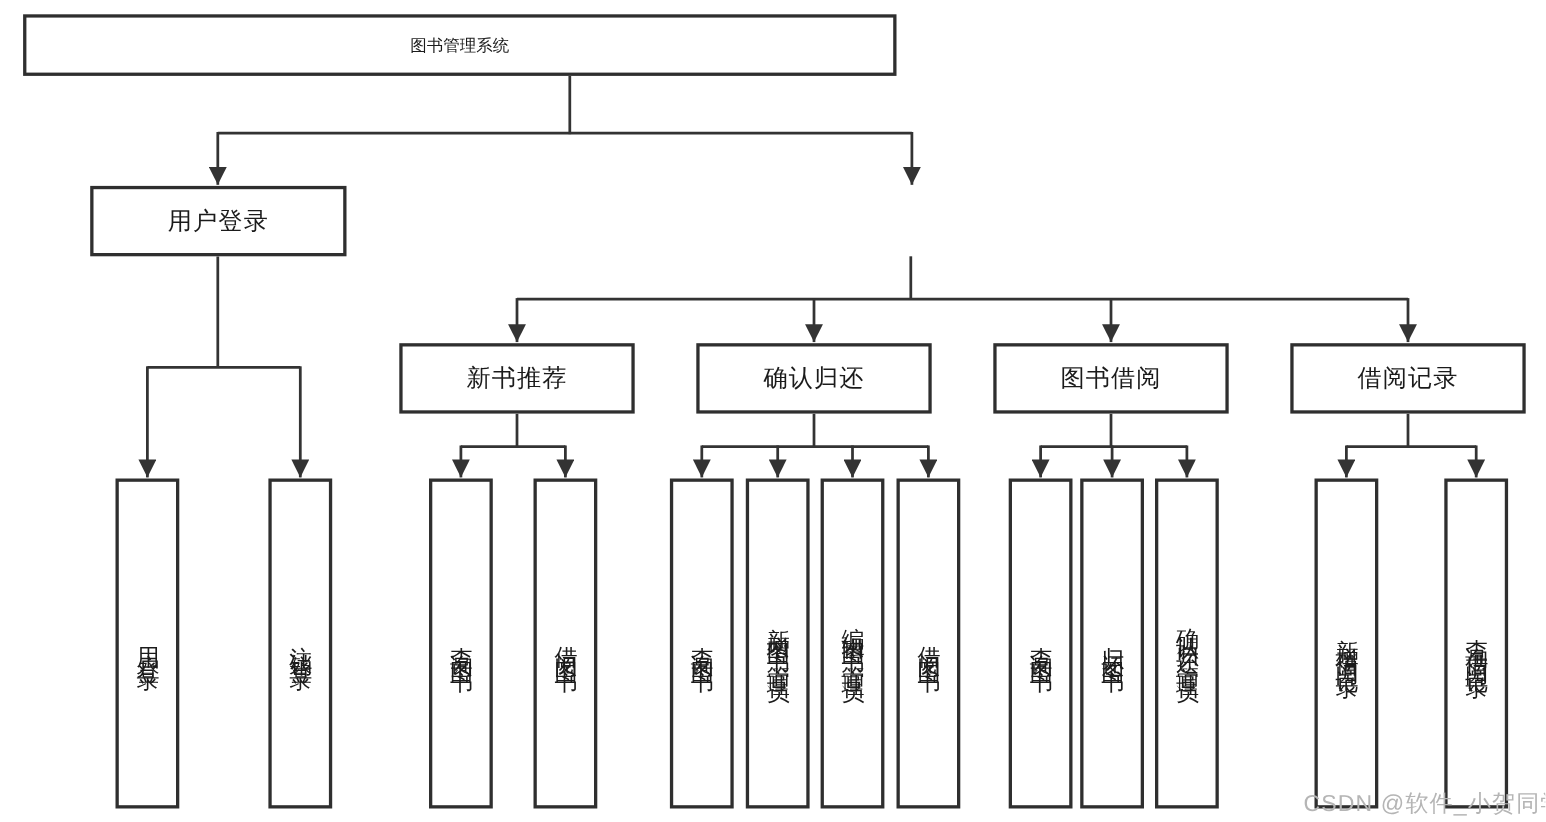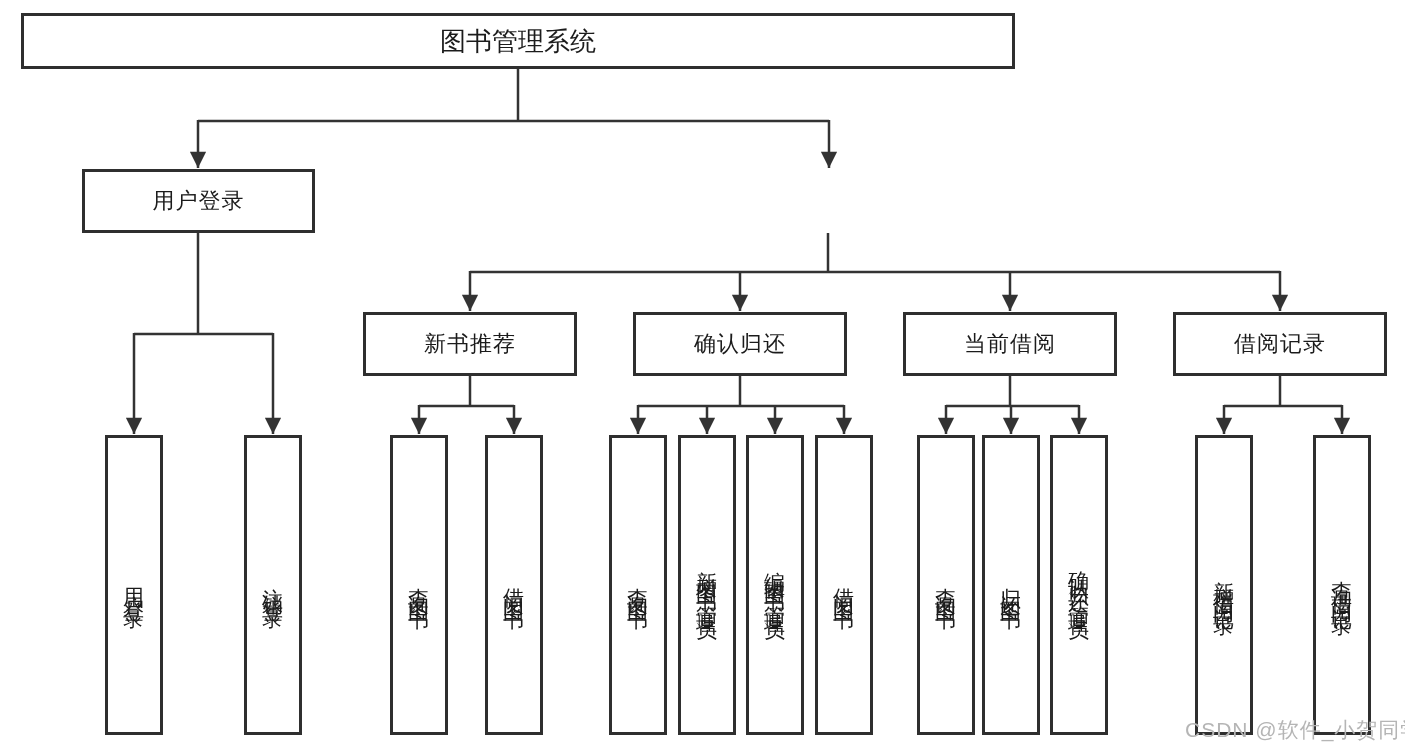--- a/index.html
+++ b/index.html
@@ -31,23 +31,23 @@
     border: 3px solid #2f2f2f;
     display: flex;
     align-items: center;
     justify-content: center;
     color: #1b1b1b;
     z-index: 2;
   }
   .rootbox {
     left: 21px;
     top: 13px;
-    width: 994px;
+    width: 794px;
     height: 56px;
-    font-size: 26px;
+    font-size: 15px;
   }
   .hbox {
     height: 64px;
     font-size: 22px;
     letter-spacing: 1px;
   }
   .lv2 { top: 169px; width: 233px; }
   .lv3 { top: 312px; width: 214px; }
   .leaf {
     top: 435px;
@@ -136,21 +136,21 @@
     <span>用户登录</span>
   </div>
 
   <div class="box hbox lv3" style="left:363px">
     <span>新书推荐</span>
   </div>
   <div class="box hbox lv3" style="left:633px">
     <span>确认归还</span>
   </div>
   <div class="box hbox lv3" style="left:903px">
-    <span>当前借阅</span>
+    <span>图书借阅</span>
   </div>
   <div class="box hbox lv3" style="left:1173px">
     <span>借阅记录</span>
   </div>
 
   <div class="box leaf" style="left:105px">
     <span class="vtext">用户登录</span>
   </div>
   <div class="box leaf" style="left:244px">
     <span class="vtext">注销登录</span>

